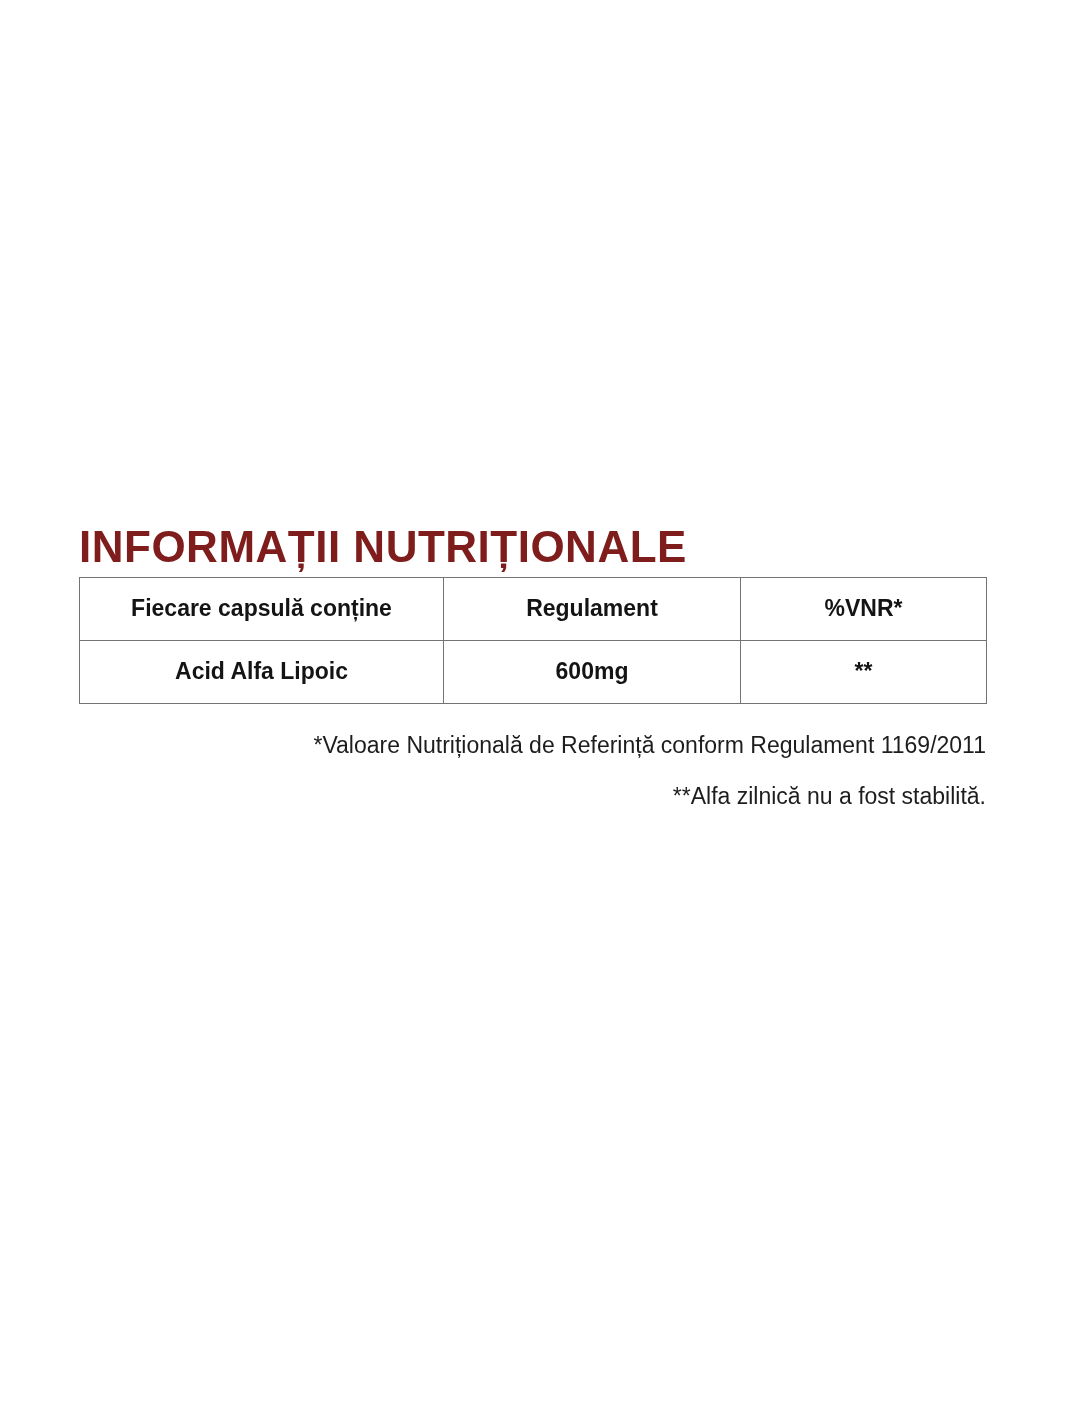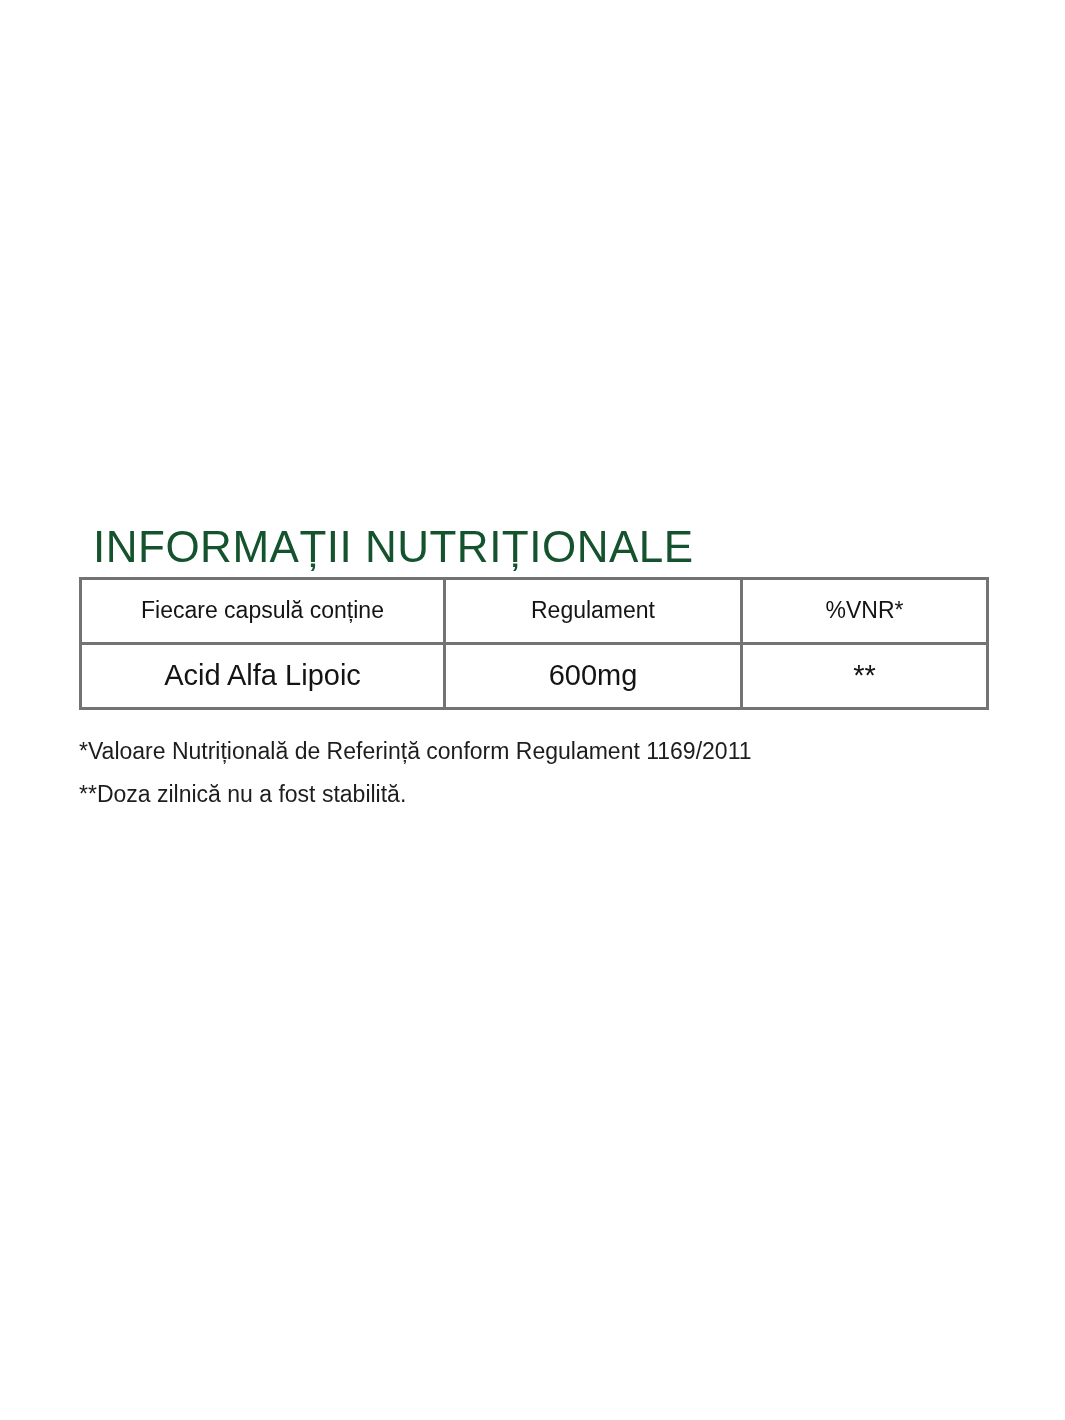--- a/index.html
+++ b/index.html
@@ -18,58 +18,58 @@
 
   .panel {
     position: absolute;
     left: 79px;
     top: 524px;
     width: 907px;
   }
 
   .nutrition-title {
     font-size: 44px;
-    font-weight: 400;
+    font-weight: 700;
     letter-spacing: 0.5px;
     line-height: 1.06;
-    margin: 0 0 6px 14px;
-    color: #14532d;
+    margin: 0 0 6px 0;
+    color: #7f1d1d;
     text-transform: uppercase;
   }
 
   .dose-line {
     font-size: 25px;
     font-weight: 400;
     line-height: 1.2;
     margin: 0 0 22px 0;
     color: #1d1d1d;
   }
 
   table.nutrition-table {
     border-collapse: collapse;
     width: 907px;
     table-layout: fixed;
   }
 
   table.nutrition-table th,
   table.nutrition-table td {
-    border: 3px solid #737373;
+    border: 1px solid #737373;
     text-align: center;
-    font-weight: 400;
+    font-weight: 700;
     color: #141414;
   }
 
   table.nutrition-table th {
     font-size: 23px;
     height: 62px;
     padding: 0 6px;
   }
 
   table.nutrition-table td {
-    font-size: 29px;
+    font-size: 23px;
     height: 62px;
     padding: 0 6px;
   }
 
   table.nutrition-table col.c1 { width: 364px; }
   table.nutrition-table col.c2 { width: 297px; }
   table.nutrition-table col.c3 { width: 246px; }
 
   td.vnr-cell {
     font-size: 20px;
@@ -78,21 +78,22 @@
 
   .footnotes {
     margin-top: 24px;
   }
 
   .footnote {
     font-size: 23px;
     font-weight: 400;
     line-height: 1.55;
     color: #1d1d1d;
-    margin: 8px 0 8px 0;
+    margin: 16px 0 8px 0;
+    text-align: right;
   }
 </style>
 </head>
 <body>
 
 <div class="panel">
 
   <h1 class="nutrition-title">INFORMAȚII NUTRIȚIONALE</h1>
 
 
@@ -113,16 +114,16 @@
       <tr>
         <td>Acid Alfa Lipoic</td>
         <td>600mg</td>
         <td class="vnr-cell">**</td>
       </tr>
     </tbody>
   </table>
 
   <div class="footnotes">
     <p class="footnote">*Valoare Nutrițională de Referință conform Regulament 1169/2011</p>
-    <p class="footnote">**Doza zilnică nu a fost stabilită.</p>
+    <p class="footnote">**Alfa zilnică nu a fost stabilită.</p>
   </div>
 
 </div>
 
 </body></html>

